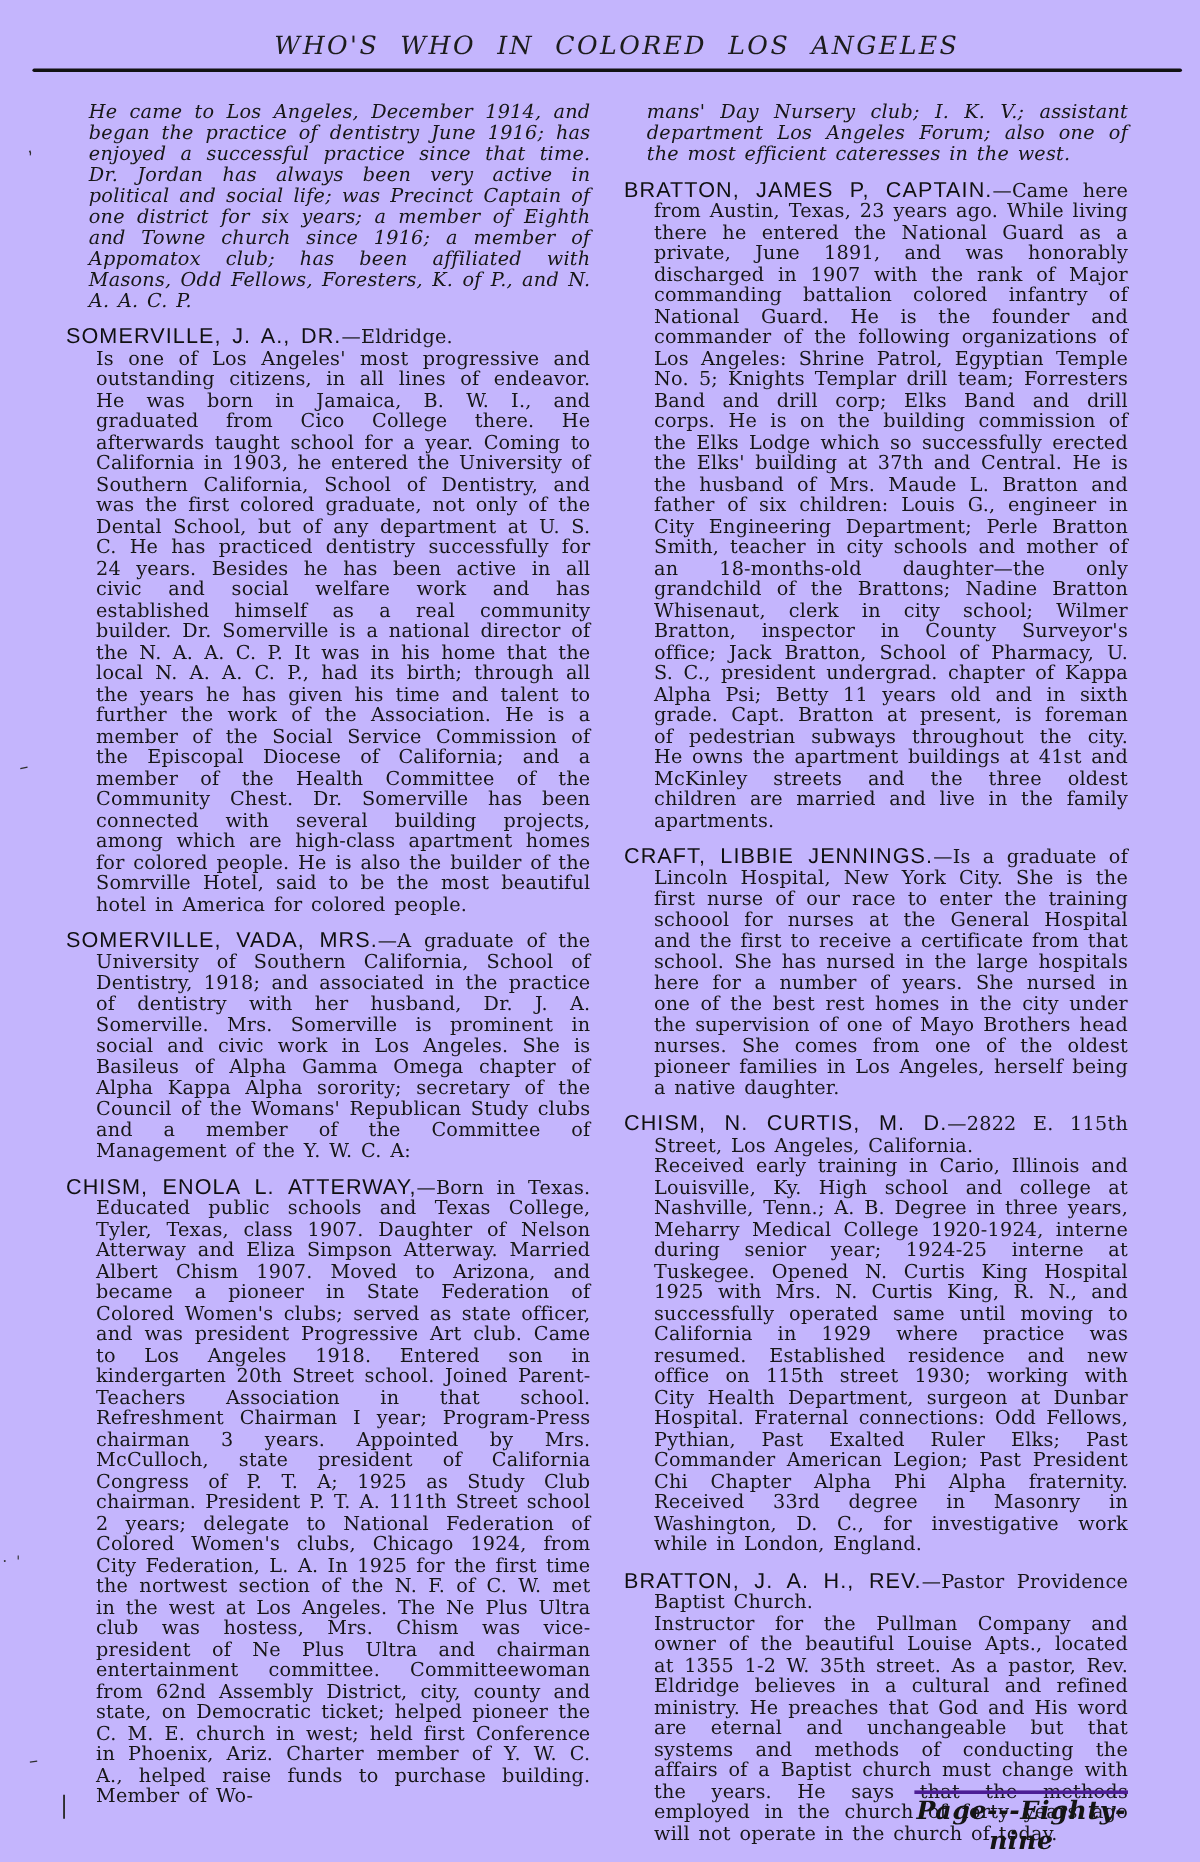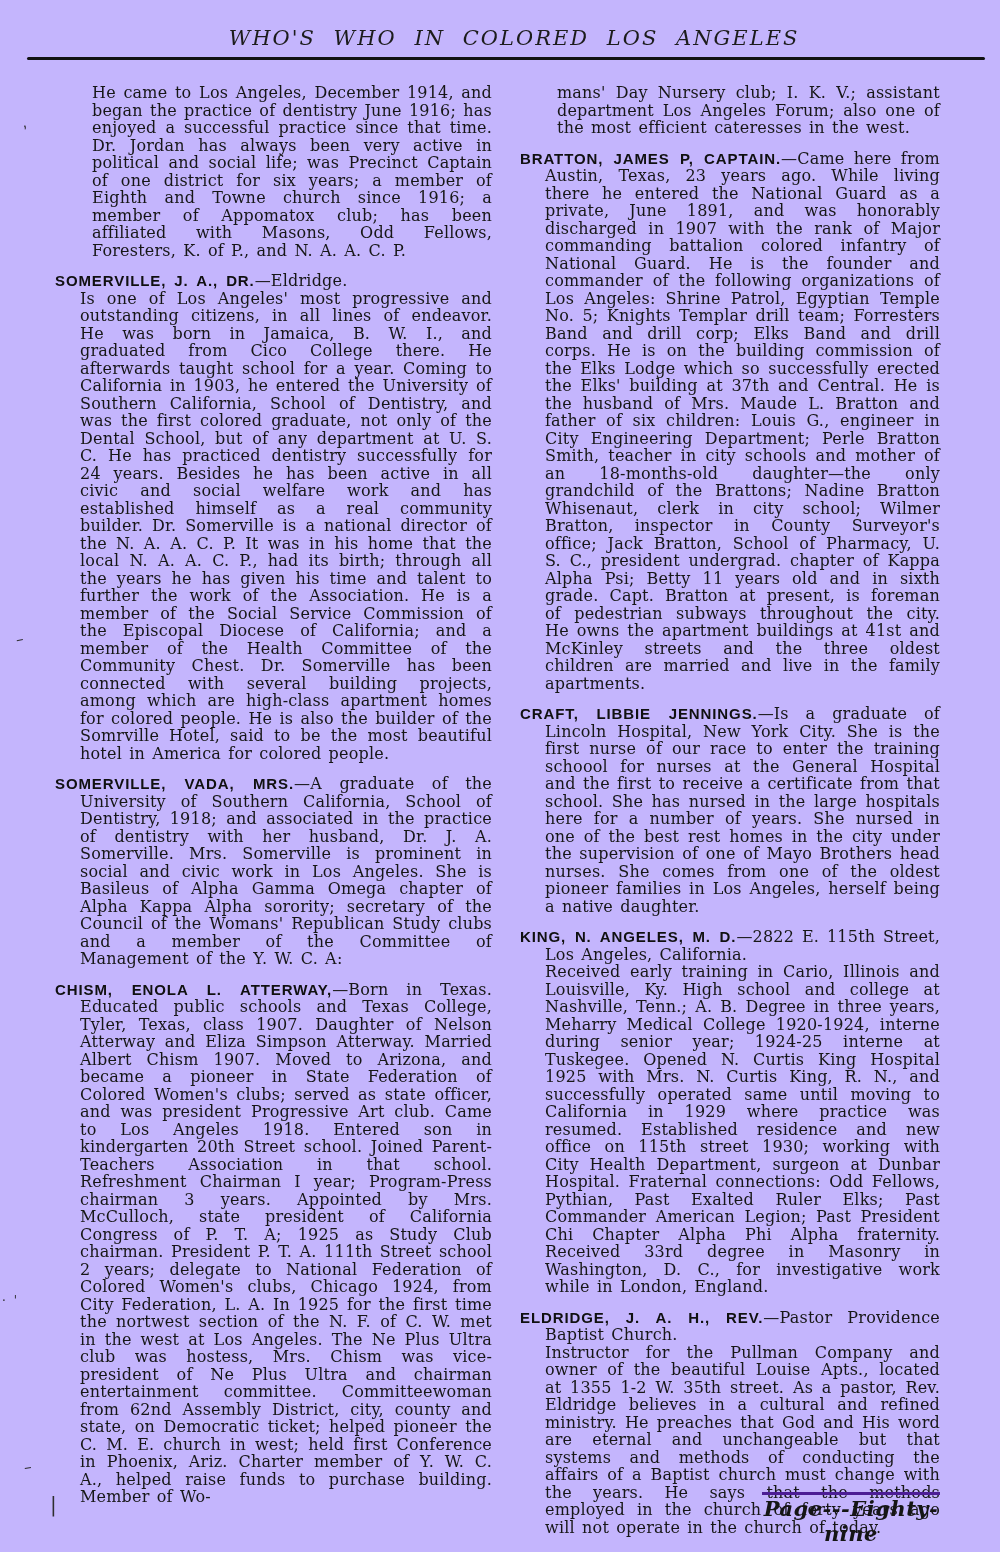--- a/index.html
+++ b/index.html
@@ -21,26 +21,26 @@
     position:absolute; top:84px; left:55px; width:885px;
     display:flex; gap:28px; align-items:flex-start;
   }
   .col {
     text-align:justify; font-size:16px; line-height:17.5px;
     letter-spacing:0.2px; word-spacing:0.12em;
   }
   .col-left  { width:437px; }
   .col-right { width:420px; }
   .para { margin:0; }
-  .continuation { margin-left:37px; }
+  .continuation { margin-left:19px;font-style:italic; }
   .entry { margin-top:13px; padding-left:25px; }
   .entry .hang { text-indent:-25px; }
   .entry-heading {
-    font-family:"Liberation Sans", sans-serif; font-weight:700;
-    font-size:15px; letter-spacing:0.9px; word-spacing:3px; color:#101010;
+    font-family:"Liberation Sans", sans-serif; font-weight:400;
+    font-size:18px; letter-spacing:0.9px; word-spacing:3px; color:#101010;
   }
   .page-footer {
     position:absolute; left:762px; top:1492px; width:178px;
     border-top:3px solid #4c1d95; padding-top:1px; text-align:center;
     font-style:italic; font-size:21px; font-weight:600; letter-spacing:0.5px;
     color:#151515;
   }
   .mm { position:absolute; color:#2e2e2e; font-size:15px; }
   .mm1 { left:20px;  top:114px;  transform:rotate(-35deg); }
   .mm2 { left:16px;  top:630px;  transform:rotate(-12deg); }
@@ -80,26 +80,26 @@
 
       <div class="entry">
         <p class="para hang"><span class="entry-heading">BRATTON, JAMES P, CAPTAIN.</span><span>—Came here from Austin, Texas, 23 years ago. While living there he entered the National Guard as a private, June 1891, and was honorably discharged in 1907 with the rank of Major commanding battalion colored infantry of National Guard. He is the founder and commander of the following organizations of Los Angeles: Shrine Patrol, Egyptian Temple No. 5; Knights Templar drill team; Forresters Band and drill corp; Elks Band and drill corps. He is on the building commission of the Elks Lodge which so successfully erected the Elks' building at 37th and Central. He is the husband of Mrs. Maude L. Bratton and father of six children: Louis G., engineer in City Engineering Department; Perle Bratton Smith, teacher in city schools and mother of an 18-months-old daughter—the only grandchild of the Brattons; Nadine Bratton Whisenaut, clerk in city school; Wilmer Bratton, inspector in County Surveyor's office; Jack Bratton, School of Pharmacy, U. S. C., president undergrad. chapter of Kappa Alpha Psi; Betty 11 years old and in sixth grade. Capt. Bratton at present, is foreman of pedestrian subways throughout the city. He owns the apartment buildings at 41st and McKinley streets and the three oldest children are married and live in the family apartments.</span></p>
       </div>
 
       <div class="entry">
         <p class="para hang"><span class="entry-heading">CRAFT, LIBBIE JENNINGS.</span><span>—Is a graduate of Lincoln Hospital, New York City. She is the first nurse of our race to enter the training schoool for nurses at the General Hospital and the first to receive a certificate from that school. She has nursed in the large hospitals here for a number of years. She nursed in one of the best rest homes in the city under the supervision of one of Mayo Brothers head nurses. She comes from one of the oldest pioneer families in Los Angeles, herself being a native daughter.</span></p>
       </div>
 
       <div class="entry">
-        <p class="para hang"><span class="entry-heading">KING, N. ANGELES, M. D.</span><span>—2822 E. 115th Street, Los Angeles, California.</span></p>
+        <p class="para hang"><span class="entry-heading">CHISM, N. CURTIS, M. D.</span><span>—2822 E. 115th Street, Los Angeles, California.</span></p>
         <p class="para">Received early training in Cario, Illinois and Louisville, Ky. High school and college at Nashville, Tenn.; A. B. Degree in three years, Meharry Medical College 1920-1924, interne during senior year; 1924-25 interne at Tuskegee. Opened N. Curtis King Hospital 1925 with Mrs. N. Curtis King, R. N., and successfully operated same until moving to California in 1929 where practice was resumed. Established residence and new office on 115th street 1930; working with City Health Department, surgeon at Dunbar Hospital. Fraternal connections: Odd Fellows, Pythian, Past Exalted Ruler Elks; Past Commander American Legion; Past President Chi Chapter Alpha Phi Alpha fraternity. Received 33rd degree in Masonry in Washington, D. C., for investigative work while in London, England.</p>
       </div>
 
       <div class="entry">
-        <p class="para hang"><span class="entry-heading">ELDRIDGE, J. A. H., REV.</span><span>—Pastor Providence Baptist Church.</span></p>
+        <p class="para hang"><span class="entry-heading">BRATTON, J. A. H., REV.</span><span>—Pastor Providence Baptist Church.</span></p>
         <p class="para">Instructor for the Pullman Company and owner of the beautiful Louise Apts., located at 1355 1-2 W. 35th street. As a pastor, Rev. Eldridge believes in a cultural and refined ministry. He preaches that God and His word are eternal and unchangeable but that systems and methods of conducting the affairs of a Baptist church must change with the years. He says that the methods employed in the church of forty years ago will not operate in the church of today.</p>
       </div>
     </section>
 
   </div>
 
   <div class="page-footer">Page---Eighty-nine</div>
 
   <span class="mm mm1">‚</span>
   <span class="mm mm2">–</span>

